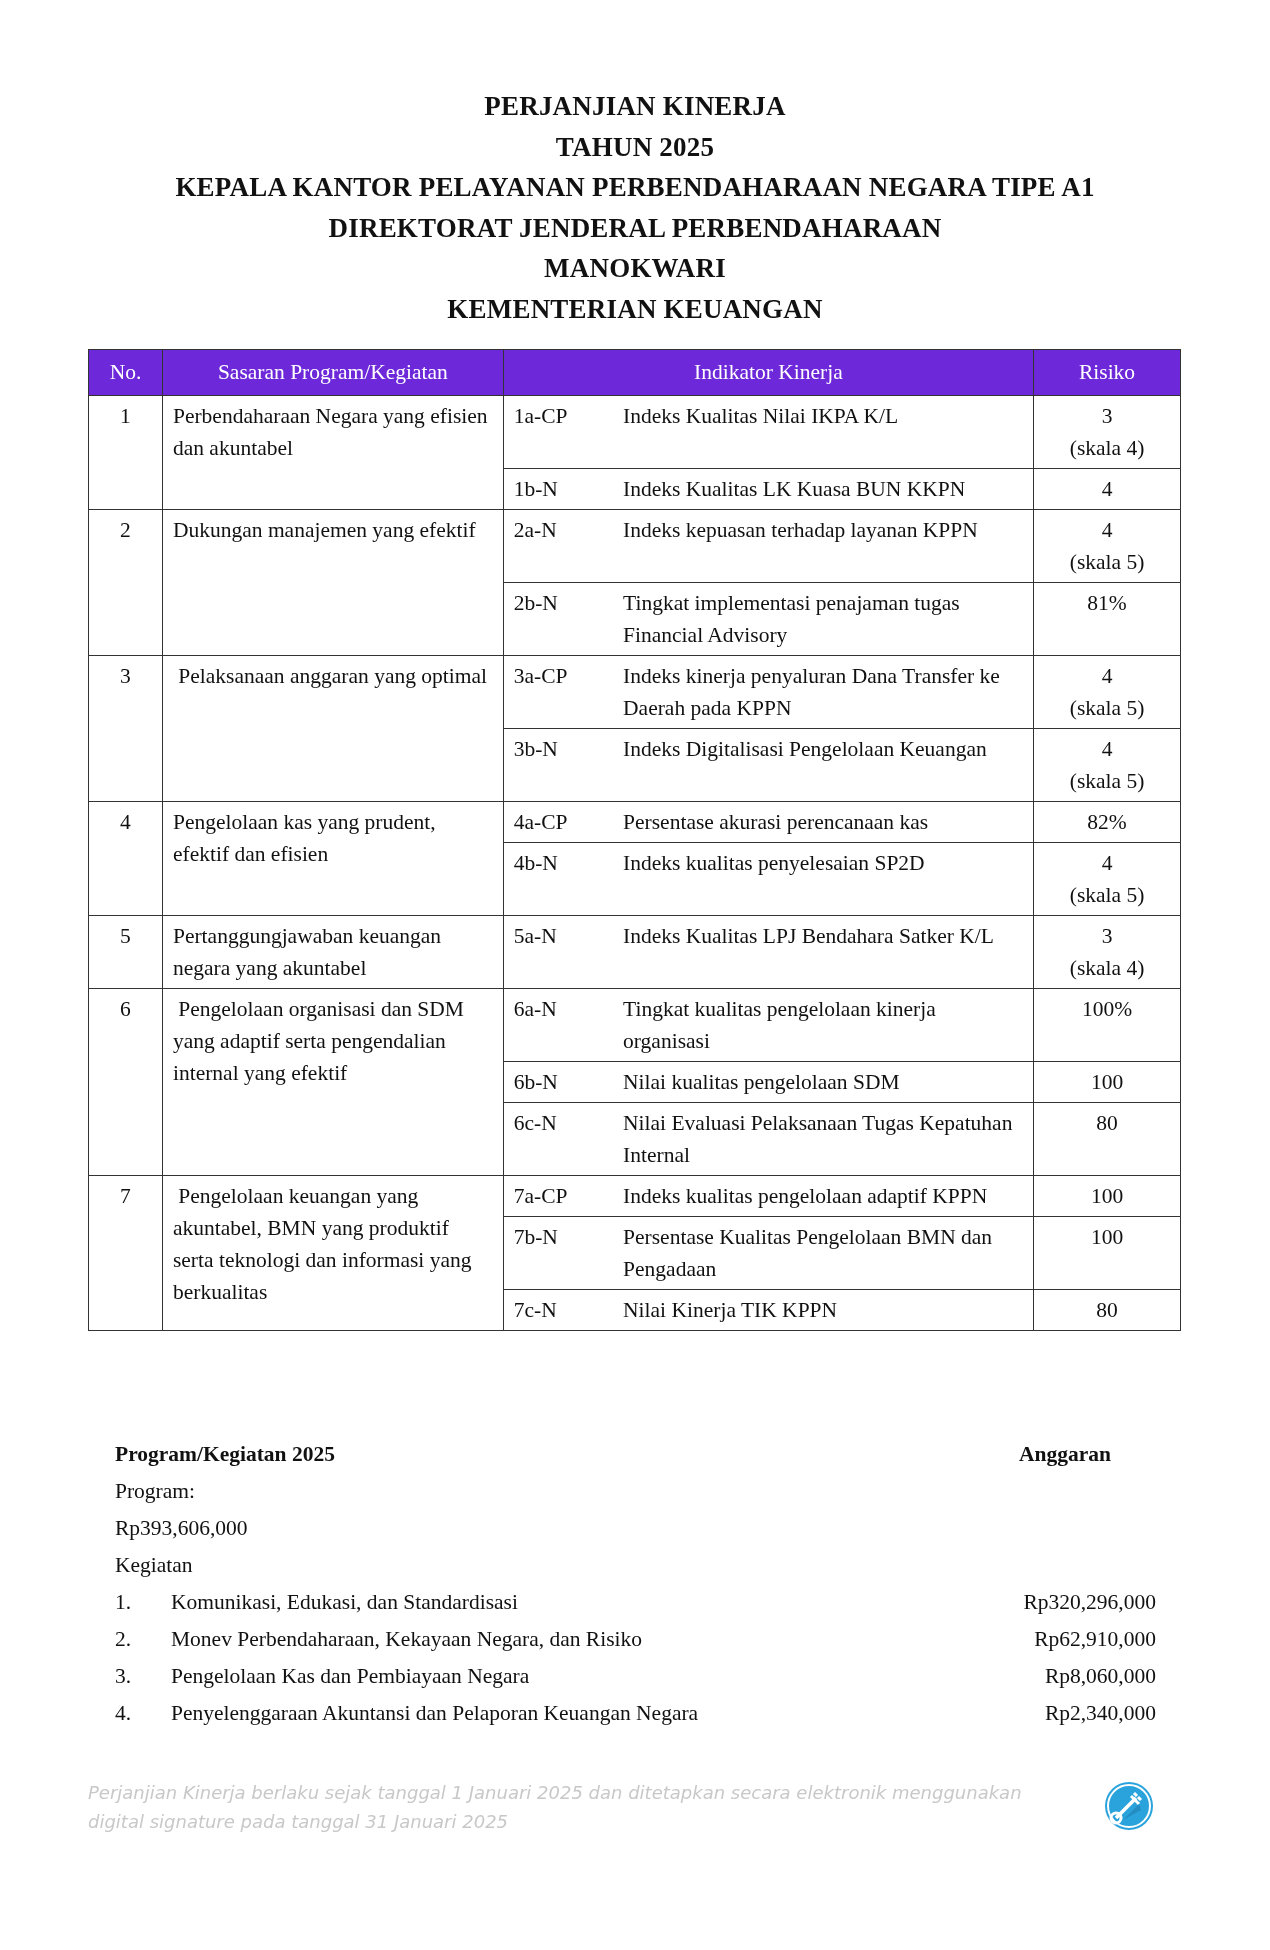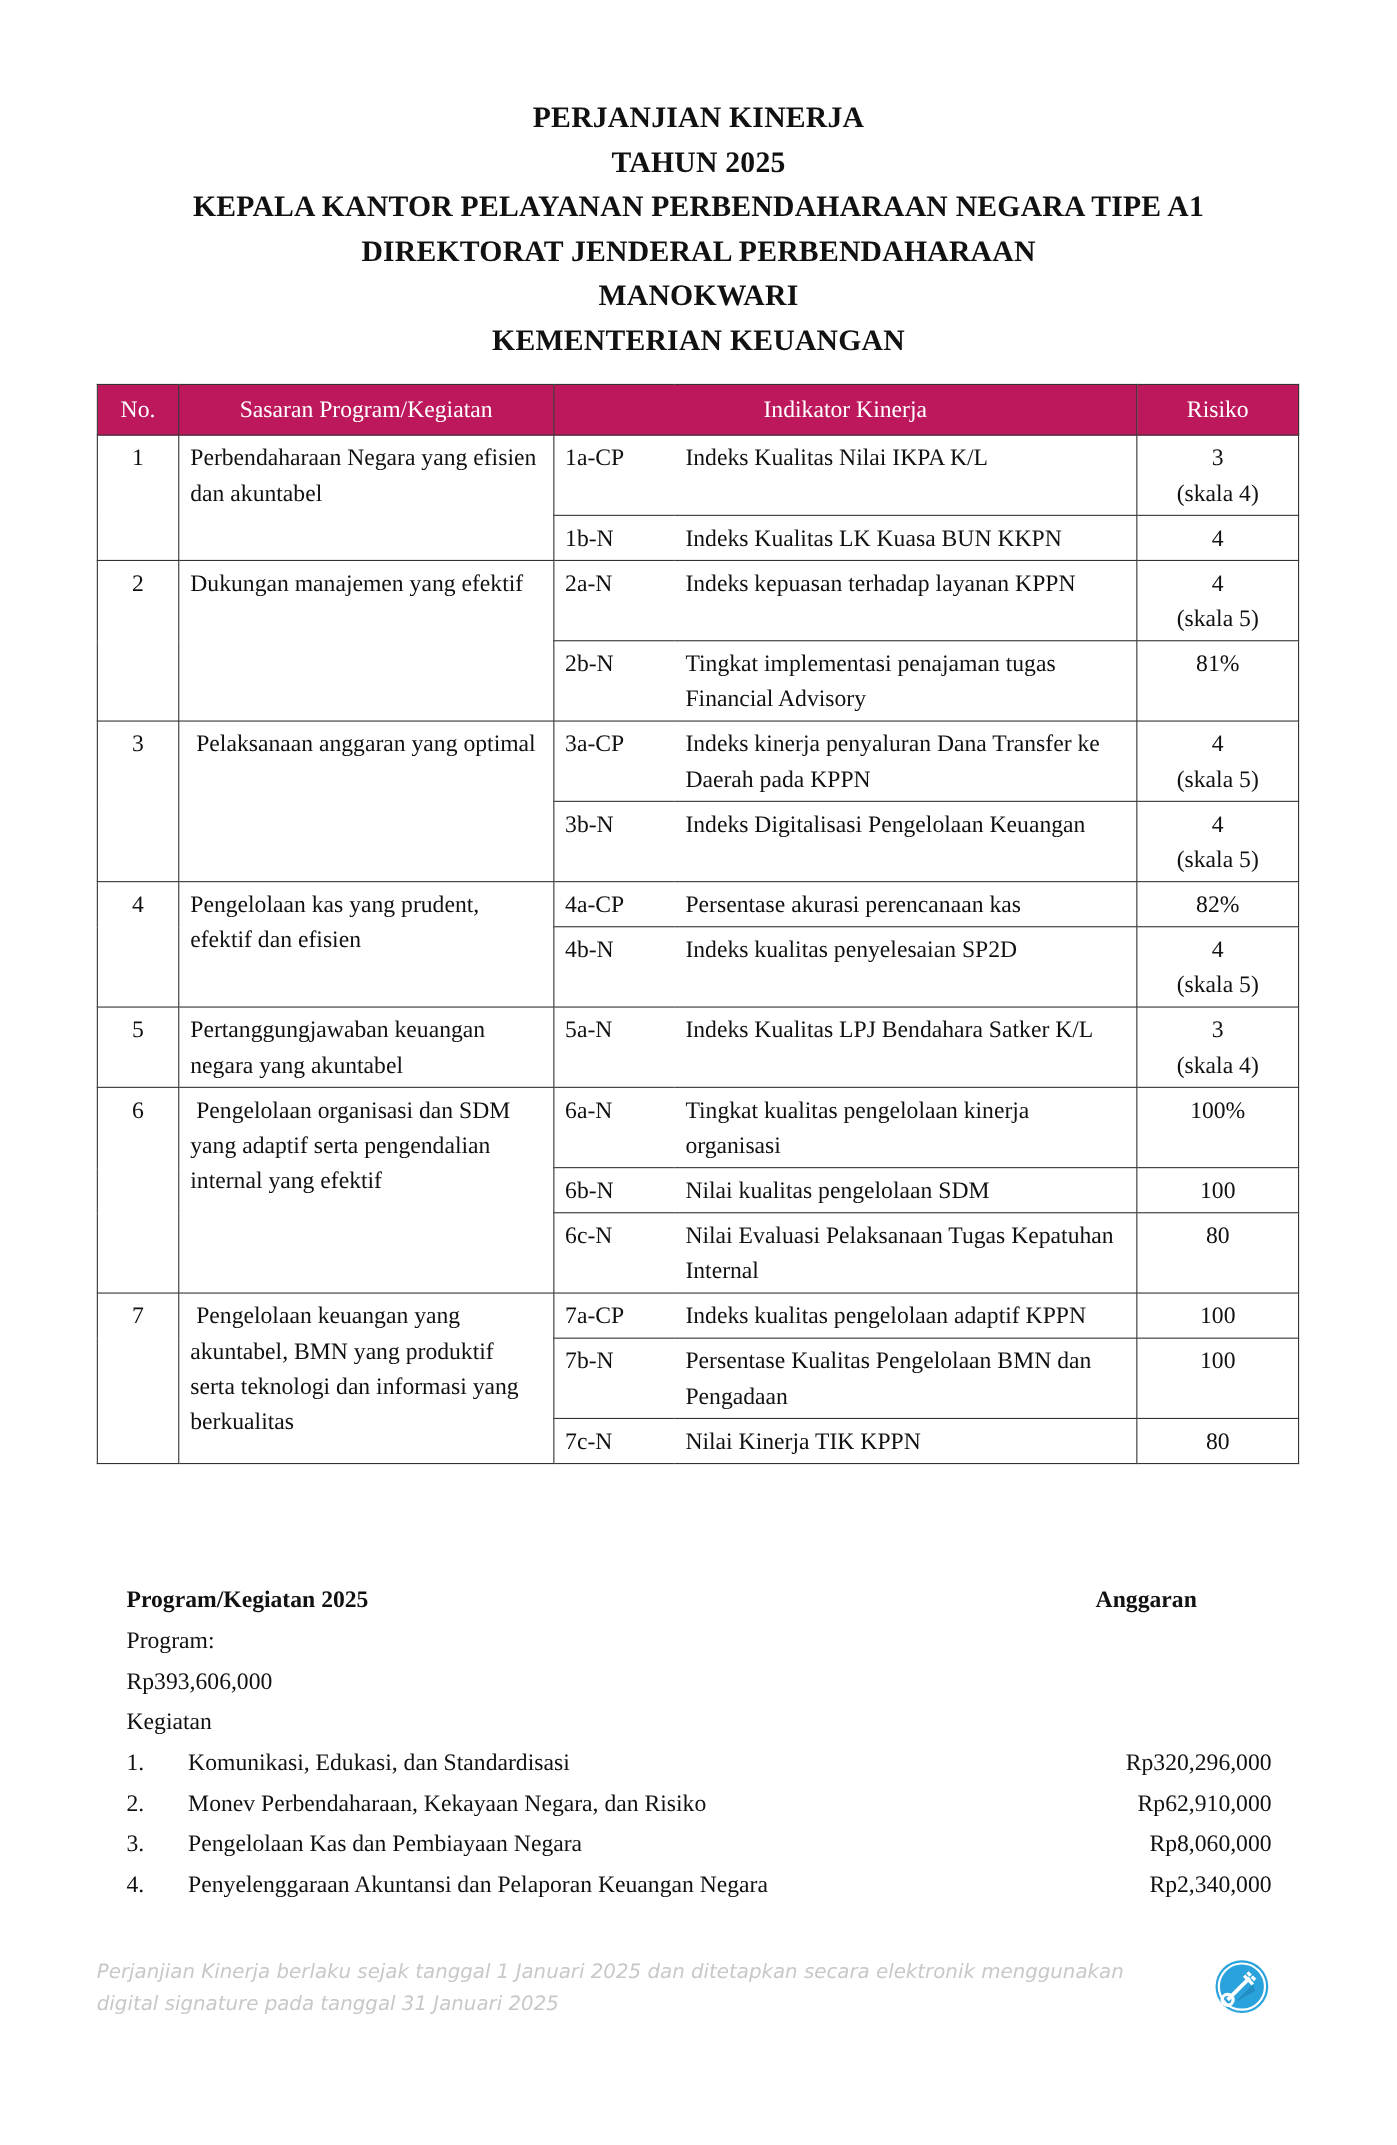--- a/index.html
+++ b/index.html
@@ -2,38 +2,38 @@
 <html><head>
 <meta charset="utf-8">
 <style>
   html, body { margin: 0; padding: 0; background: #ffffff; }
   body { width: 1270px; height: 1950px; position: relative; overflow: hidden;
          font-family: "Liberation Serif", "DejaVu Serif", serif; color: #111; }
   .title-block { position: absolute; top: 86px; left: 0; width: 1270px; text-align: center; }
   .title-line { font-weight: bold; font-size: 27px; line-height: 40.5px; letter-spacing: 0.2px; }
   table.kinerja { position: absolute; top: 349px; left: 88px; width: 1093px;
         border-collapse: collapse; font-size: 21.5px; }
-  table.kinerja th { background: #be185d; color: #fff; font-weight: normal; height: 45px;
+  table.kinerja th { background: #6d28d9; color: #fff; font-weight: normal; height: 45px;
         border: 1.5px solid #333; padding: 0 8px; text-align: center; font-size: 21.5px; }
   table.kinerja td { border: 1.5px solid #333; vertical-align: top; padding: 4px 10px 4px 10px;
         line-height: 32px; }
   td.no { text-align: center; width: 53px; }
   td.sasaran { width: 320px; }
   td.code { width: 75px; border-right: none !important; padding-left: 18px; }
   td.ind { border-left: none !important; padding-left: 6px; }
   td.target { text-align: center; width: 125px; }
   col.c-no { width: 74px; }
   col.c-sas { width: 341px; }
   col.c-code { width: 110px; }
   col.c-ind { width: 421px; }
   col.c-tgt { width: 147px; }
   .budget { position: absolute; top: 1436px; left: 115px; width: 1041px; font-size: 21.5px; }
   .brow { display: flex; justify-content: space-between; height: 37px; line-height: 37px; }
   .brow.head { font-weight: bold; }
-  .brow.head .amt { margin-right: 68px; }
+  .brow.head .amt { margin-right: 45px; }
   .brow .num { width: 56px; display: inline-block; }
   .footer { position: absolute; top: 1778px; left: 88px; width: 990px;
         font-family: "DejaVu Sans", sans-serif; font-style: italic; font-size: 18px;
         color: #c8c8c8; line-height: 29px; }
   .seal { position: absolute; top: 1780px; left: 1103px; width: 52px; height: 52px; }
 </style>
 </head>
 <body>
 
 <div class="title-block">

